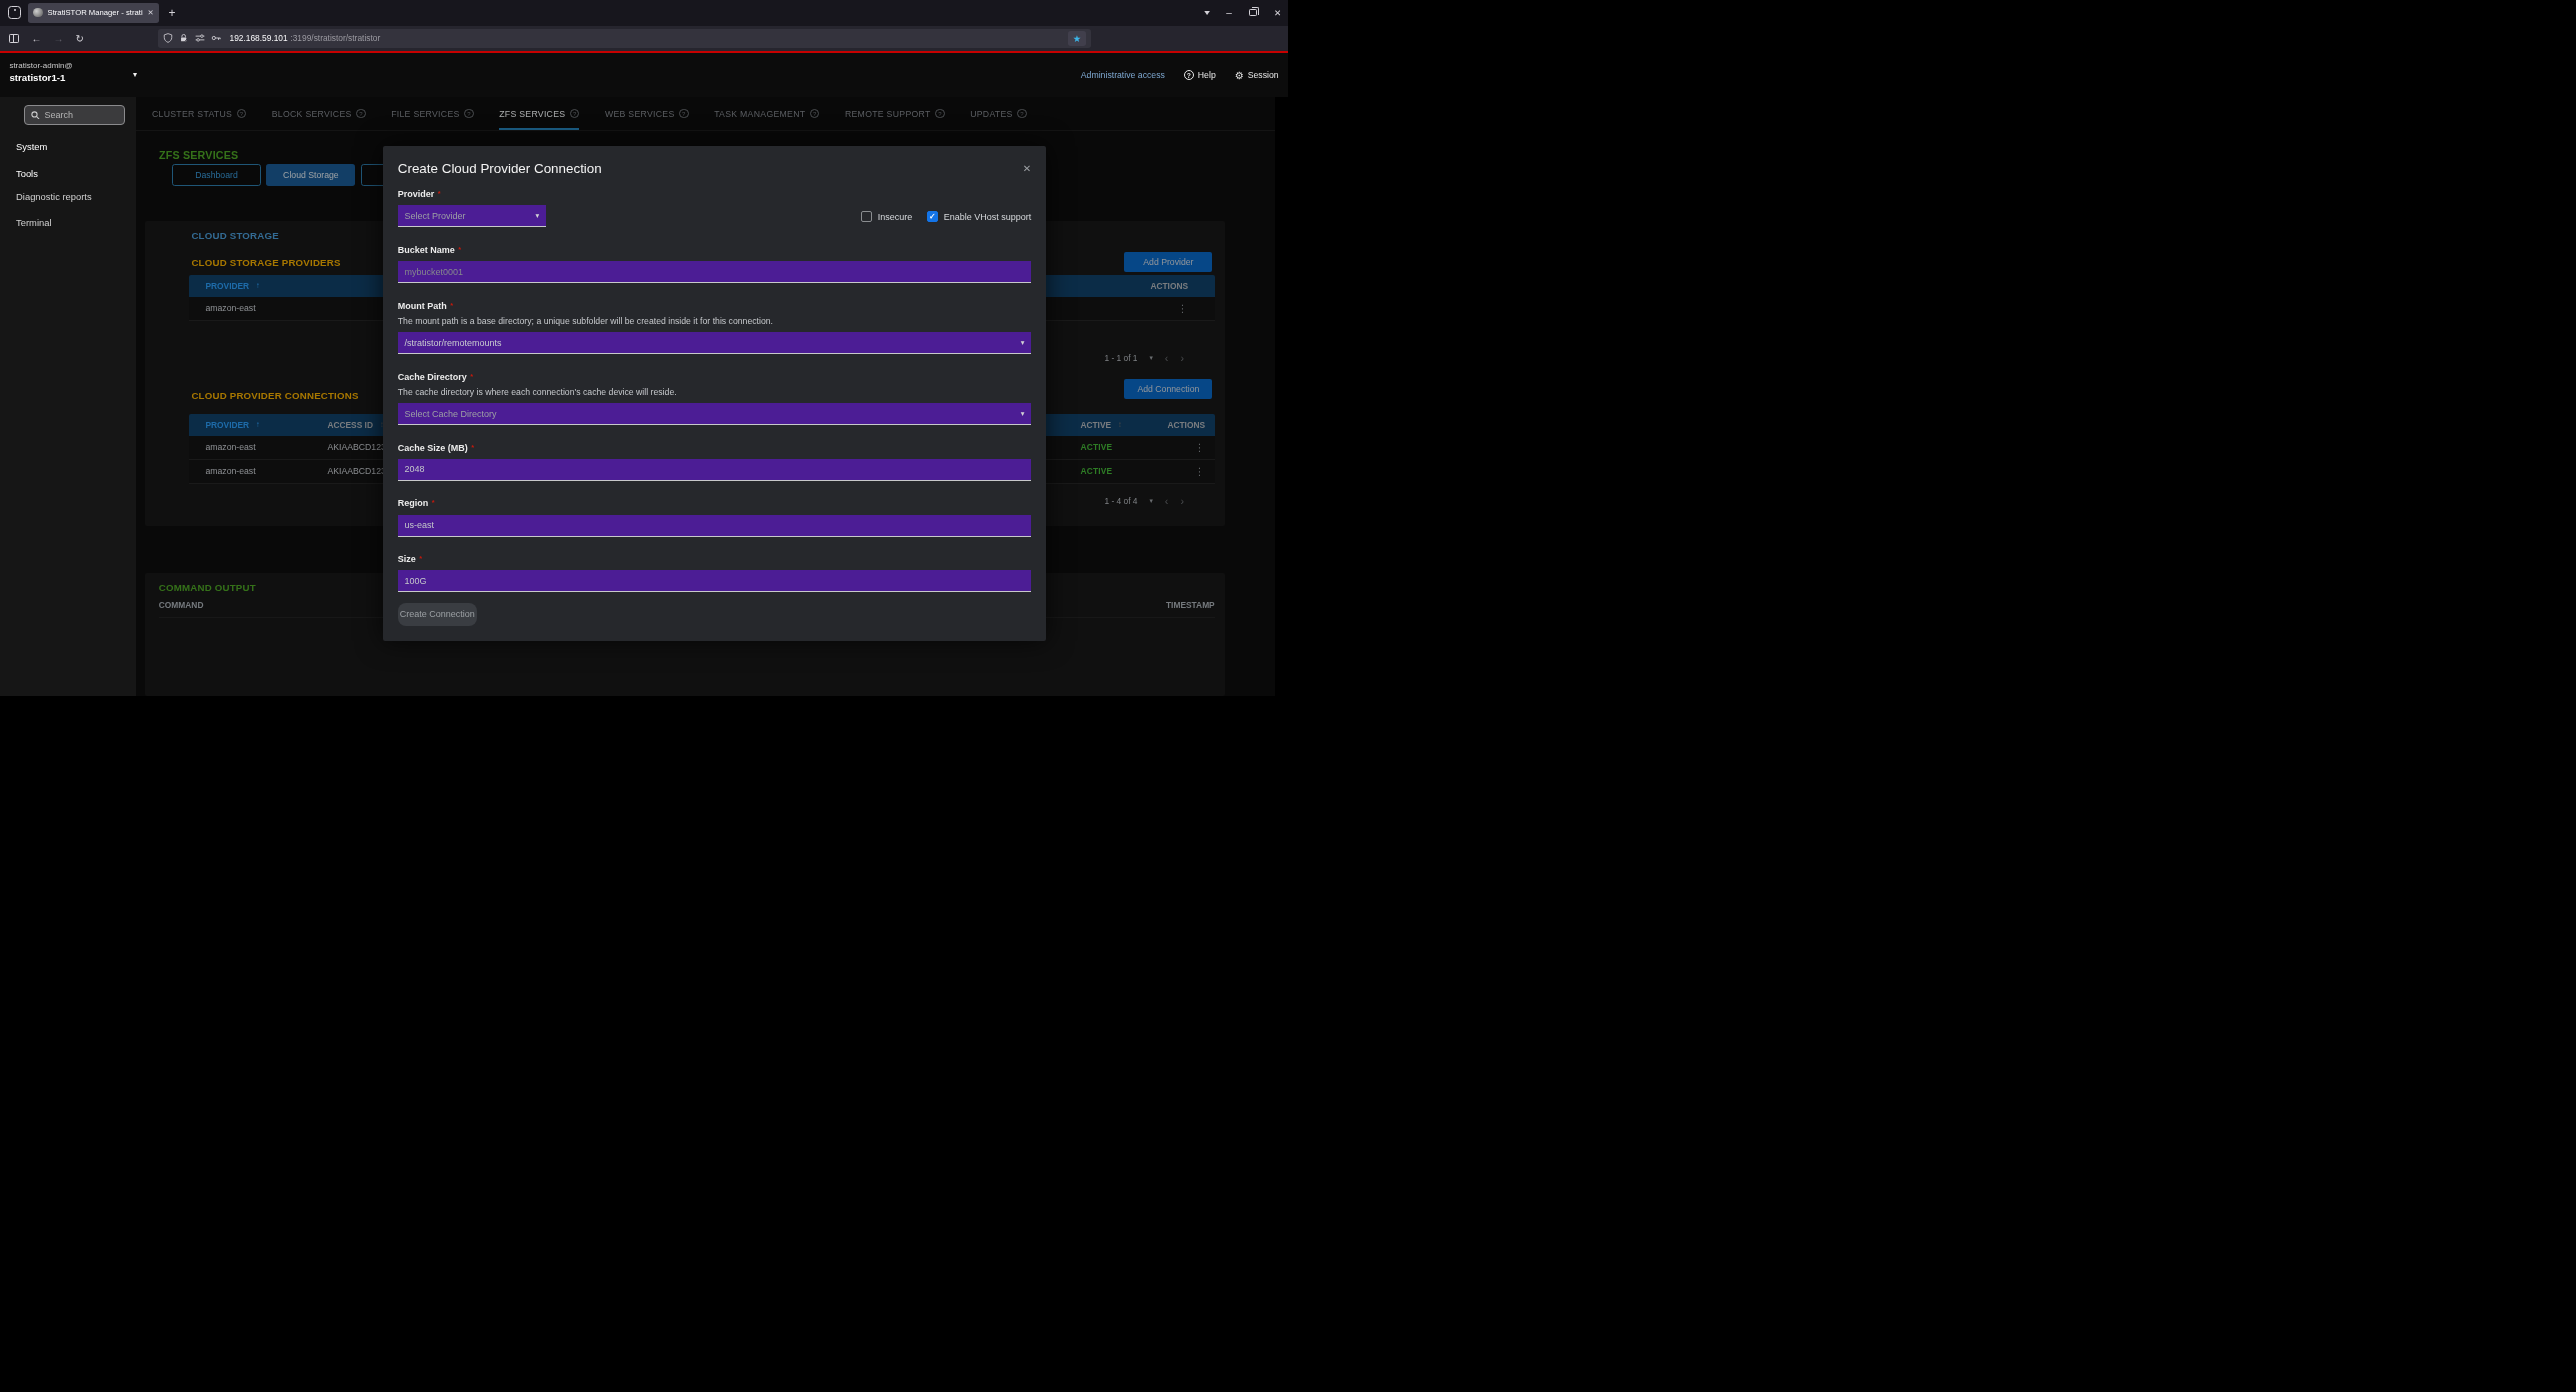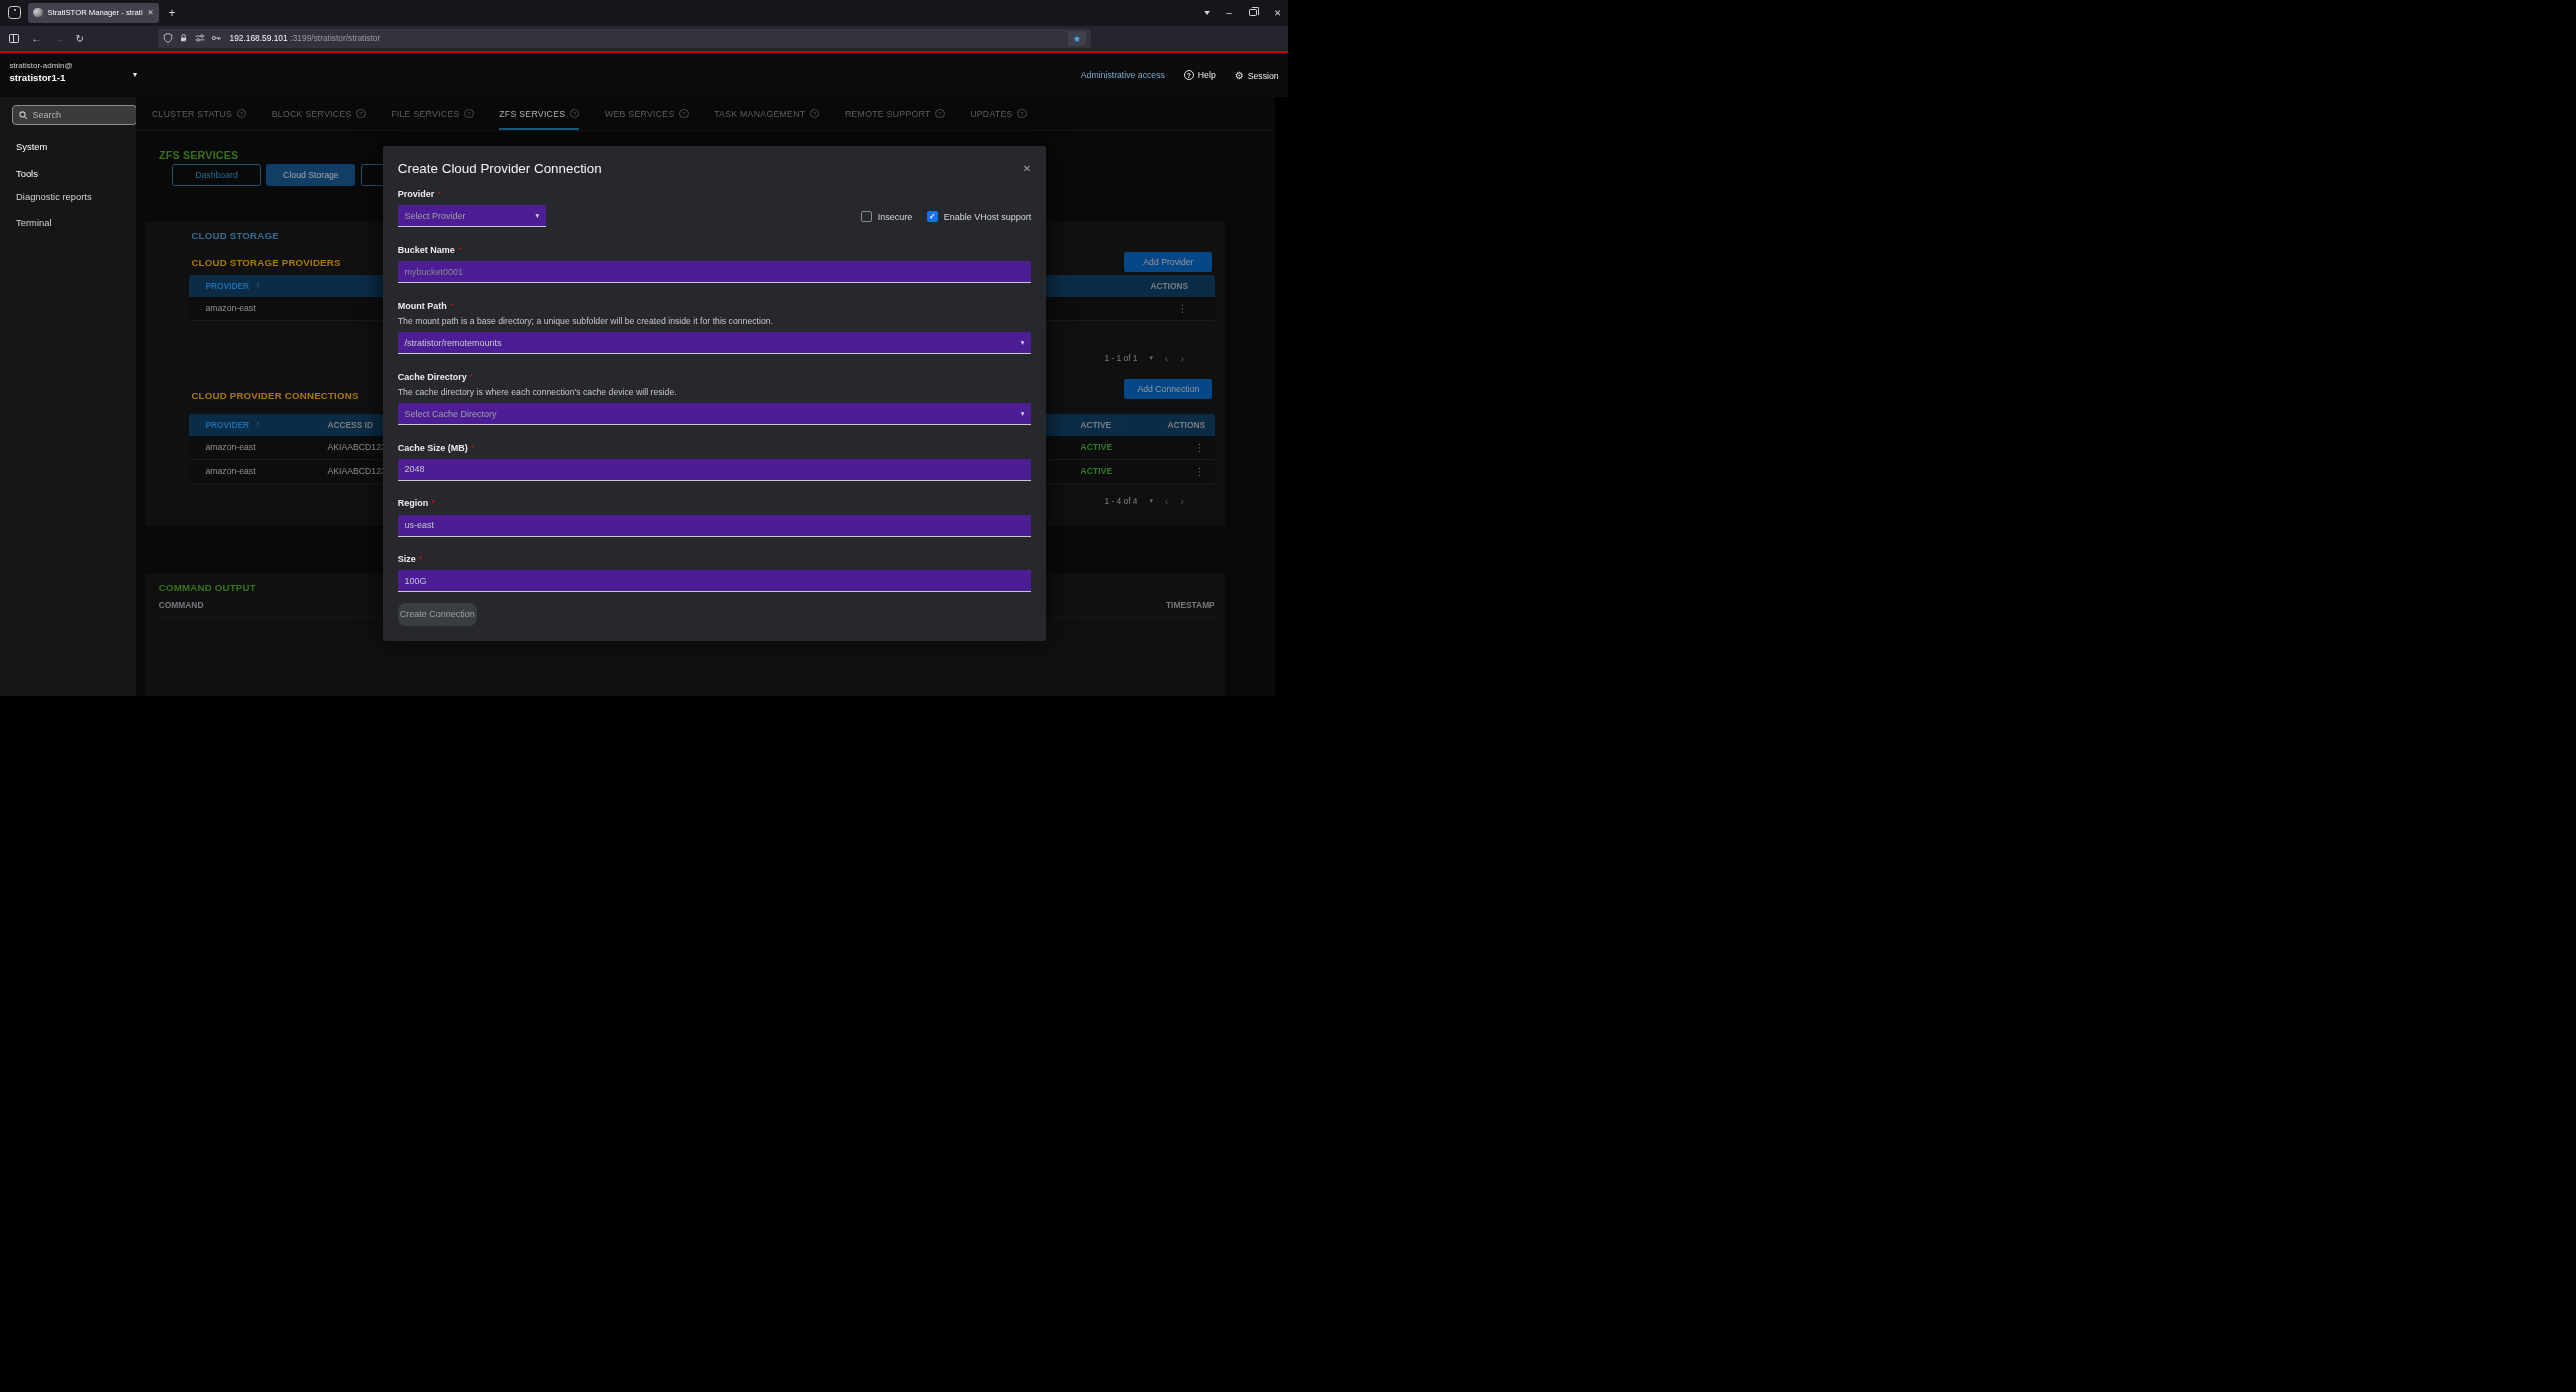--- a/index.html
+++ b/index.html
@@ -38,25 +38,25 @@
 
   
   #masthead { position:absolute; left:0; top:53px; width:1288px; height:44px; background:#0c0c0c; color:#e8e8e8; }
   .user-block { position:absolute; left:9.4px; top:7.4px; font-size:8px; color:#c9c9c9; line-height:11.4px; }
   .user-host { font-size:9.7px; font-weight:700; color:#ffffff; }
   .user-caret { position:absolute; left:133px; top:17.4px; color:#f0f0f0; font-size:8px; }
   .mast-right { position:absolute; right:9.4px; top:0; height:44px; display:flex; align-items:center; gap:19px; font-size:8.7px; }
   .adm { color:#7fa9d2; }
   .qcirc { display:inline-flex; width:10px; height:10px; border:1px solid #e8e8e8; border-radius:50%; align-items:center; justify-content:center; font-size:6.7px; font-weight:700; margin-right:4px; vertical-align:-2px; }
   .gear { font-size:10px; margin-right:4px; }
-  .mast-item { display:flex; align-items:flex-end; }
+  .mast-item { display:flex; align-items:center; }
 
   
   #sidebar { position:absolute; left:0; top:97px; width:149px; height:599px; background:#161616; color:#d4d4d4; }
-  .search-box { margin:8px 12px 4px; height:20px; background:#3b3b3d; border:0.7px solid #8b8b8d; border-radius:4px; display:flex; align-items:center; padding:0 6px; }
+  .search-box { margin:8px 24px 4px; height:20px; background:#3b3b3d; border:0.7px solid #8b8b8d; border-radius:4px; display:flex; align-items:center; padding:0 6px; }
   .search-box input { background:transparent; border:none; outline:none; color:#d9d9d9; font-size:9px; margin-left:4.7px; width:94px; font-family:"Liberation Sans",sans-serif; }
   .search-box input::placeholder { color:#b5b5b5; }
   .side-head { padding:0 16px; margin-top:16px; margin-bottom:4px; font-size:9.4px; font-weight:400; color:#ffffff; }
   .side-list { list-style:none; }
   .side-list li { height:26px; display:flex; align-items:center; margin:0 5.4px; padding:0 10.7px; border-radius:2.7px; font-size:9.4px; color:#d2d2d2; }
   .side-list li.sel { background:#3a3d40; color:#f2f2f2; }
 
   
   #main { position:absolute; left:136px; top:97px; width:1139px; height:599px; background:#0e0e0e; }
   #navtabs { display:flex; align-items:flex-end; gap:25.5px; padding:0 0 0 16px; height:34px; border-bottom:0.7px solid #1e1e1e; }

